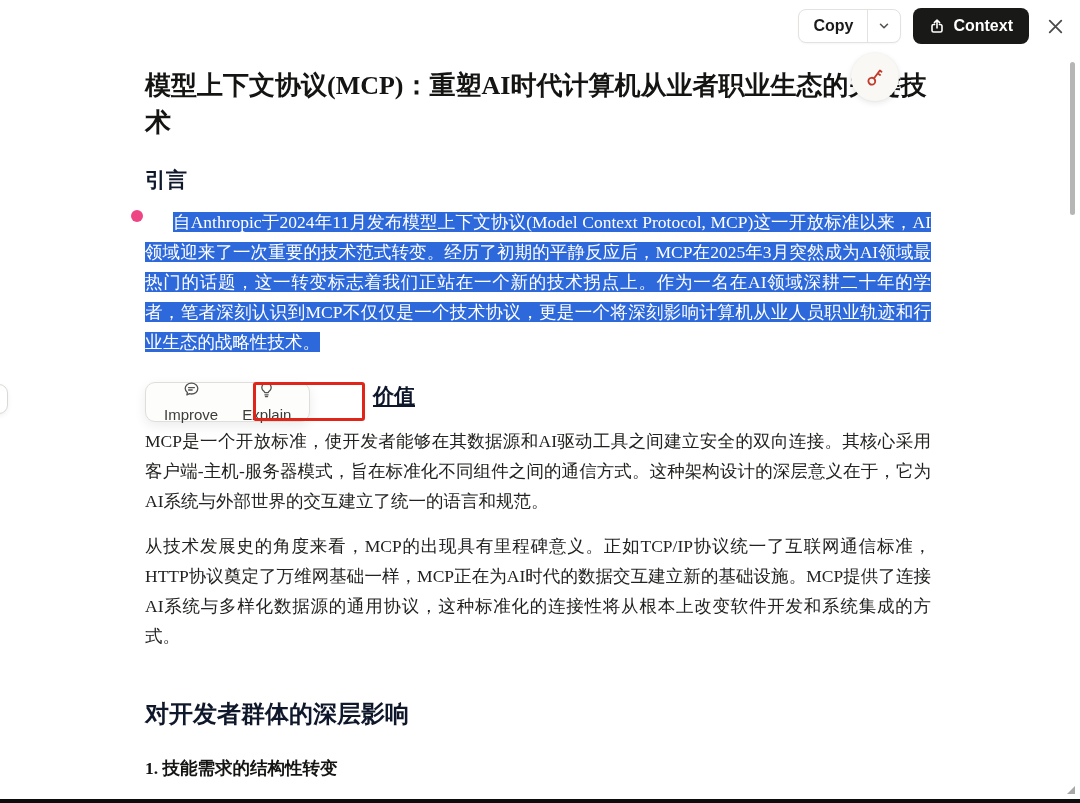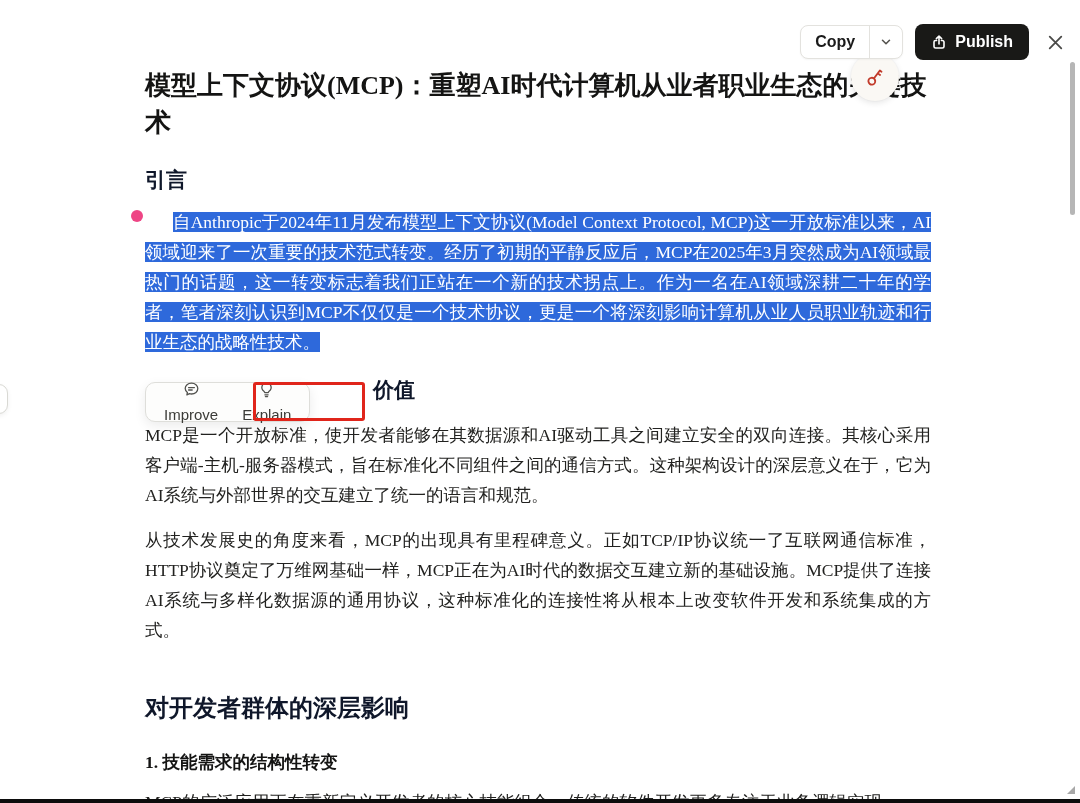--- a/index.html
+++ b/index.html
@@ -4,21 +4,21 @@
 <style>
   * { margin:0; padding:0; box-sizing:border-box; }
   html,body { background:#ffffff; }
   .viewport {
     position:relative; width:1080px; height:803px;
     background:#ffffff; overflow:hidden;
     font-family:"Liberation Sans","DejaVu Sans",sans-serif;
   }
 
   
-  .topbar { position:absolute; top:24px; right:10px; display:flex; align-items:center; gap:12px; z-index:20; }
+  .topbar { position:absolute; top:8px; right:10px; display:flex; align-items:center; gap:12px; z-index:20; }
   .copy-split {
     display:flex; align-items:stretch; height:34px; background:#fff;
     border:1px solid #e3e2de; border-radius:8px; overflow:hidden;
     box-shadow:0 1px 2px rgba(0,0,0,.04);
   }
   .copy-main {
     border:none; background:transparent; cursor:pointer;
     font-family:inherit; font-size:16px; font-weight:700; color:#1a1a1a;
     padding:0 14px;
   }
@@ -45,21 +45,21 @@
   }
   .doc-title {
     margin-top:68px; max-width:786px;
     font-size:26px; line-height:1.42; font-weight:700; color:#141413;
   }
   .h2 { font-size:21px; font-weight:700; color:#0f172a; }
   .intro-h2 { margin-top:24px; }
   .para { font-size:17.5px; line-height:30px; text-align:justify; color:#222220; }
   .sel-para { margin-top:13px; }
   .hl { background:var(--selection-bg,#2e69db); color:#fff;margin-left:28px; }
-  .frag-h2 { margin-top:19px; padding-left:228px; }
+  .frag-h2 { margin-top:25px; padding-left:228px;text-decoration:underline; }
   .para-2 { margin-top:16px; }
   .para-3 { margin-top:15px; }
   .dev-h2 { margin-top:47px; font-size:24px; }
   .h3 { margin-top:26px; font-size:17.5px; font-weight:700; color:#141413; }
   .para-4 { margin-top:13px; }
 
   
   .anchor-dot {
     position:absolute; left:131px; top:210px; width:12px; height:12px; border-radius:50%;
     background:var(--selection-anchor,#ee4585); z-index:6;
@@ -114,21 +114,21 @@
         </span>
       </button>
     </div>
     <button class="publish-btn">
       <span class="icon">
         <svg width="16" height="16" viewBox="0 0 16 16" fill="none">
           <path d="M5.4 4.6L8 2l2.6 2.6M8 2v8" stroke="#ffffff" stroke-width="1.6" stroke-linecap="round" stroke-linejoin="round"></path>
           <path d="M5.6 6.5H4.6c-.9 0-1.6.7-1.6 1.6v4.3c0 .9.7 1.6 1.6 1.6h6.8c.9 0 1.6-.7 1.6-1.6V8.1c0-.9-.7-1.6-1.6-1.6h-1" stroke="#ffffff" stroke-width="1.6" stroke-linecap="round" stroke-linejoin="round"></path>
         </svg>
       </span>
-      <span>Publish</span>
+      <span>Context</span>
     </button>
     <button class="close-btn">
       <span class="icon">
         <svg width="21" height="21" viewBox="0 0 20 20" fill="none">
             <path d="M4.5 4.5l11 11M15.5 4.5l-11 11" stroke="#4a4a48" stroke-width="1.7" stroke-linecap="round"></path>
           </svg>
       </span>
     </button>
   </div>
 

